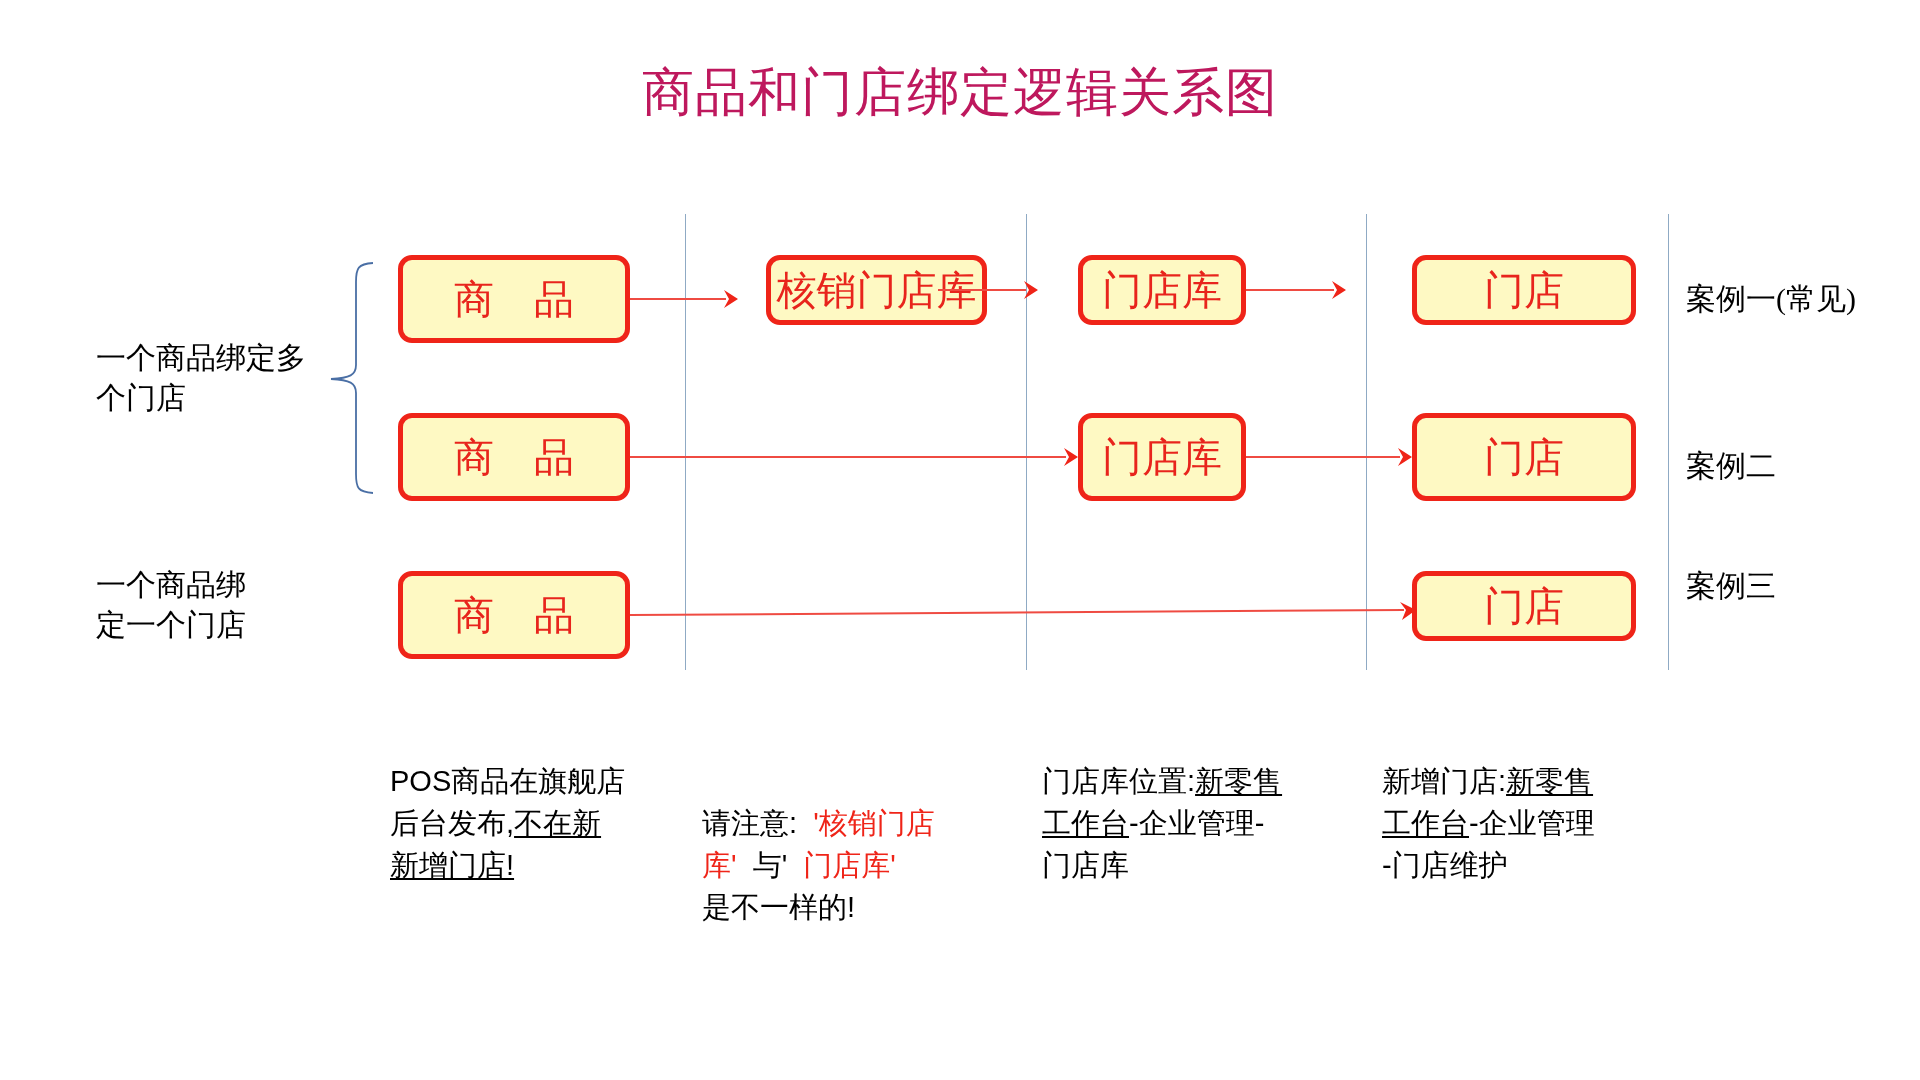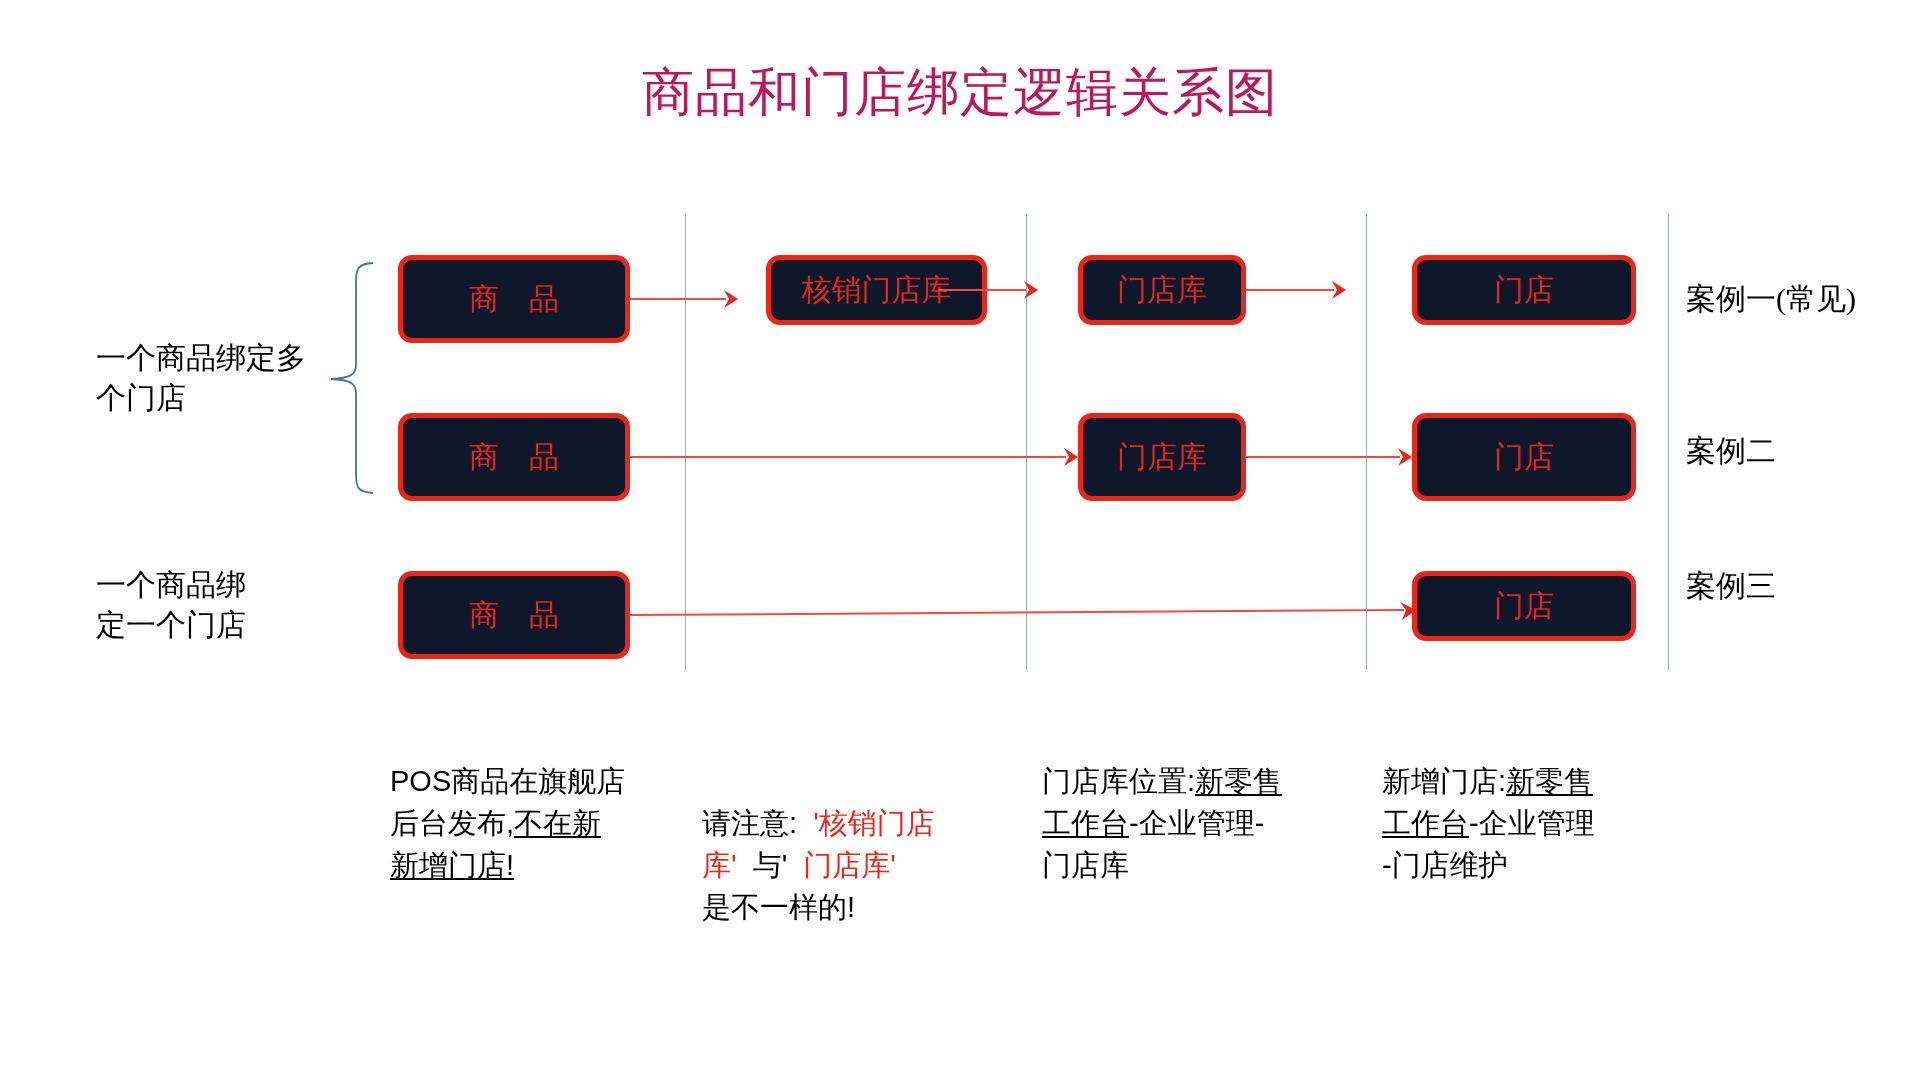--- a/index.html
+++ b/index.html
@@ -61,23 +61,23 @@
     width: 44px;
     height: 232px;
   }
 
   
   .node-box {
     position: absolute;
     box-sizing: border-box;
     border: 5px solid #ef2418;
     border-radius: 14px;
-    background: #0f172a;
+    background: #fef9c3;
     color: #e8241c;
-    font-size: 30px;
+    font-size: 40px;
     line-height: 1;
     display: flex;
     align-items: center;
     justify-content: center;
     white-space: nowrap;
     letter-spacing: 0px;
   }
 
   
   .arrow {
@@ -90,21 +90,21 @@
   
   .case-label {
     position: absolute;
     left: 1686px;
     font-size: 30px;
     line-height: 36px;
     color: #000000;
     white-space: nowrap;
   }
   #case-label-1 { top: 281px; font-family: Liberation Serif, serif; }
-  #case-label-2 { top: 433px; }
+  #case-label-2 { top: 448px; }
   #case-label-3 { top: 568px; }
 
   
   .note {
     position: absolute;
     top: 760px;
     font-size: 29px;
     line-height: 42px;
     color: #000000;
     width: 270px;

